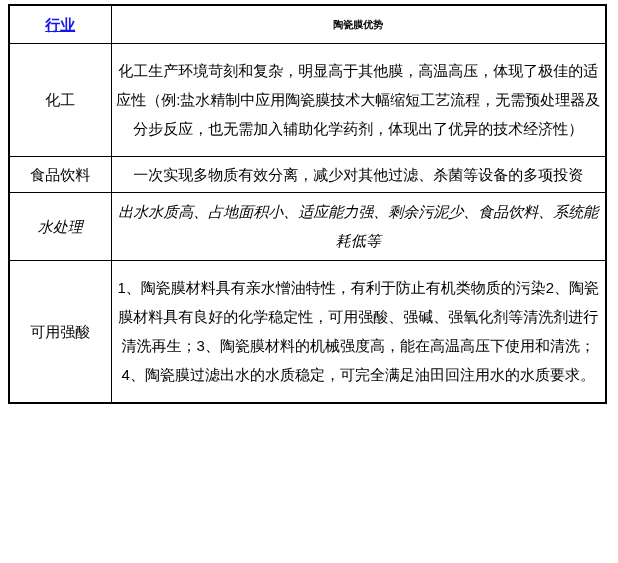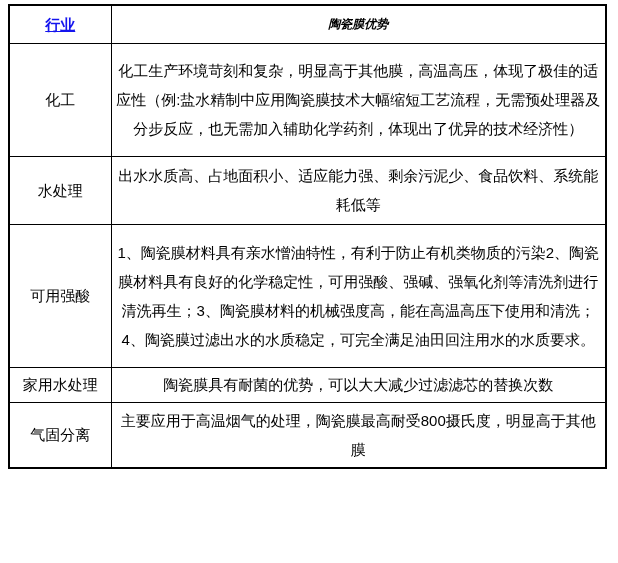--- a/index.html
+++ b/index.html
@@ -32,28 +32,27 @@
     text-align: center;
     vertical-align: middle;
     padding: 2px 3px;
     overflow: hidden;
   }
   col.c-industry { width: 102px; }
   tr.rh  { height: 38px; }
   tr.r0  { height: 34px; }
   tr.r1  { height: 113px; }
   tr.r2  { height: 36px; }
-  tr.r3  { height: 68px; }
+  tr.r3  { height: 68px; font-style: italic; }
   tr.r4  { height: 143px; }
   tr.r5  { height: 35px; }
   tr.r6  { height: 66px; }
   th.h-advantage {
     font-weight: bold;
-    font-size: 12px;
-    font-style: italic;
+    font-size: 10px;
   }
   a.industry-link {
     font-weight: bold;
     text-decoration: underline;
     cursor: pointer;
   }
 </style>
 </head>
 <body>
 
@@ -69,31 +68,27 @@
           <a class="industry-link" href="#" style="color: rgb(21, 21, 238);">行业</a>
         </th>
         <th class="h-advantage">陶瓷膜优势</th>
       </tr>
     </thead>
     <tbody>
       <tr class="r1">
         <td>化工</td>
         <td>化工生产环境苛刻和复杂，明显高于其他膜，高温高压，体现了极佳的适应性（例:盐水精制中应用陶瓷膜技术大幅缩短工艺流程，无需预处理器及分步反应，也无需加入辅助化学药剂，体现出了优异的技术经济性）</td>
       </tr>
+      <tr class="r2">
+        <td>食品饮料</td>
+        <td>一次实现多物质有效分离，减少对其他过滤、杀菌等设备的多项投资</td>
+      </tr>
       <tr class="r3">
         <td>水处理</td>
         <td>出水水质高、占地面积小、适应能力强、剩余污泥少、食品饮料、系统能耗低等</td>
       </tr>
       <tr class="r4">
         <td>可用强酸</td>
         <td>1、陶瓷膜材料具有亲水憎油特性，有利于防止有机类物质的污染2、陶瓷膜材料具有良好的化学稳定性，可用强酸、强碱、强氧化剂等清洗剂进行清洗再生；3、陶瓷膜材料的机械强度高，能在高温高压下使用和清洗；4、陶瓷膜过滤出水的水质稳定，可完全满足油田回注用水的水质要求。</td>
       </tr>
-      <tr class="r5">
-        <td>家用水处理</td>
-        <td>陶瓷膜具有耐菌的优势，可以大大减少过滤滤芯的替换次数</td>
-      </tr>
-      <tr class="r6">
-        <td>气固分离</td>
-        <td>主要应用于高温烟气的处理，陶瓷膜最高耐受800摄氏度，明显高于其他膜</td>
-      </tr>
     </tbody>
   </table>
 </div>
 
 </body></html>

